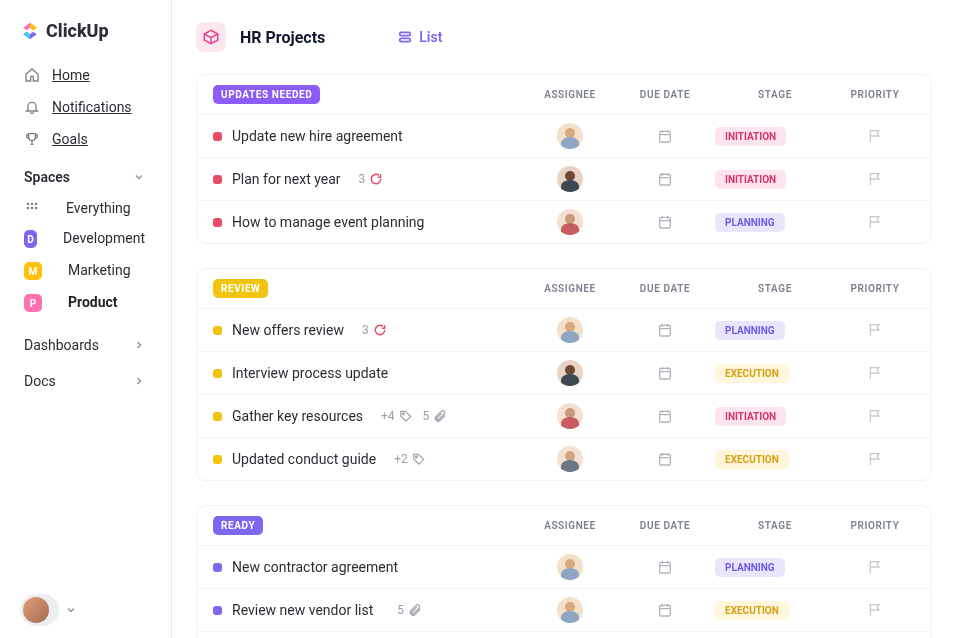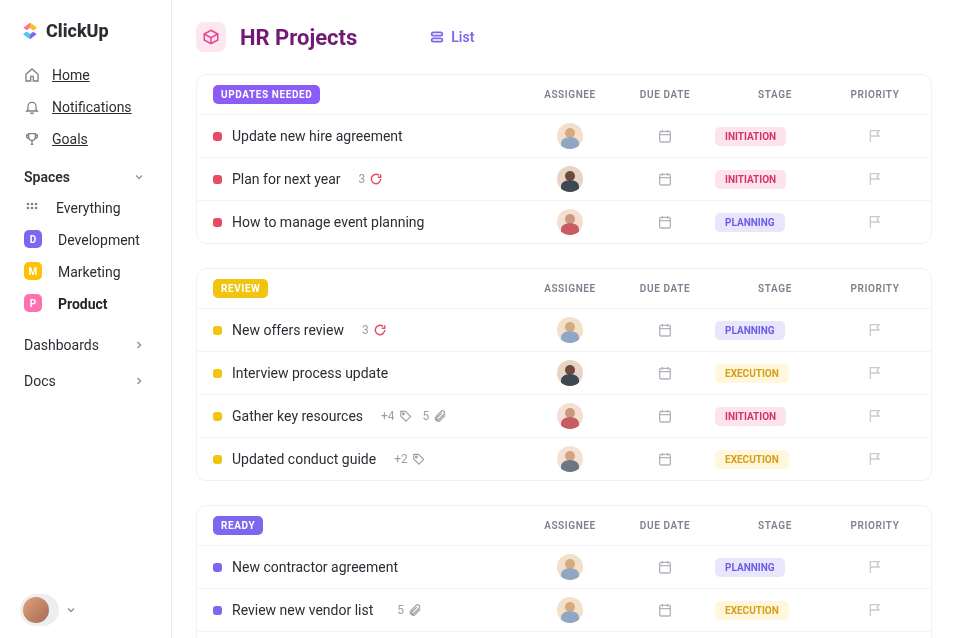--- a/index.html
+++ b/index.html
@@ -50,22 +50,22 @@
     align-items: center;
     justify-content: space-between;
     padding: 14px 14px 8px 14px;
     font-size: 14px;
     font-weight: 600;
     color: #2a2e34;
   }
   .chevron { width: 12px; height: 12px; opacity: .5; }
   .space-item {
     display: flex;
-    align-items: flex-end;
-    gap: 16px;
+    align-items: flex-start;
+    gap: 26px;
     padding: 7px 14px;
     font-size: 14px;
     border-radius: 6px;
     cursor: pointer;
   }
   .space-item.active { font-weight: 700; color: #1f2328; }
   .space-badge {
     width: 18px; height: 18px;
     border-radius: 5px;
     display: flex;
@@ -129,23 +129,23 @@
   }
   .header-icon {
     width: 30px; height: 30px;
     border-radius: 8px;
     background: #fde7ef;
     display: flex;
     align-items: center;
     justify-content: center;
   }
   .header-title {
-    font-size: 22px;
+    font-size: 16px;
     font-weight: 700;
-    color: #701a75;
+    color: #0f172a;
   }
   .view-switch {
     margin-left: auto;
     display: flex;
     align-items: center;
     gap: 6px;
     color: #7b68ee;
     font-size: 14px;
     font-weight: 600;
     cursor: pointer;

